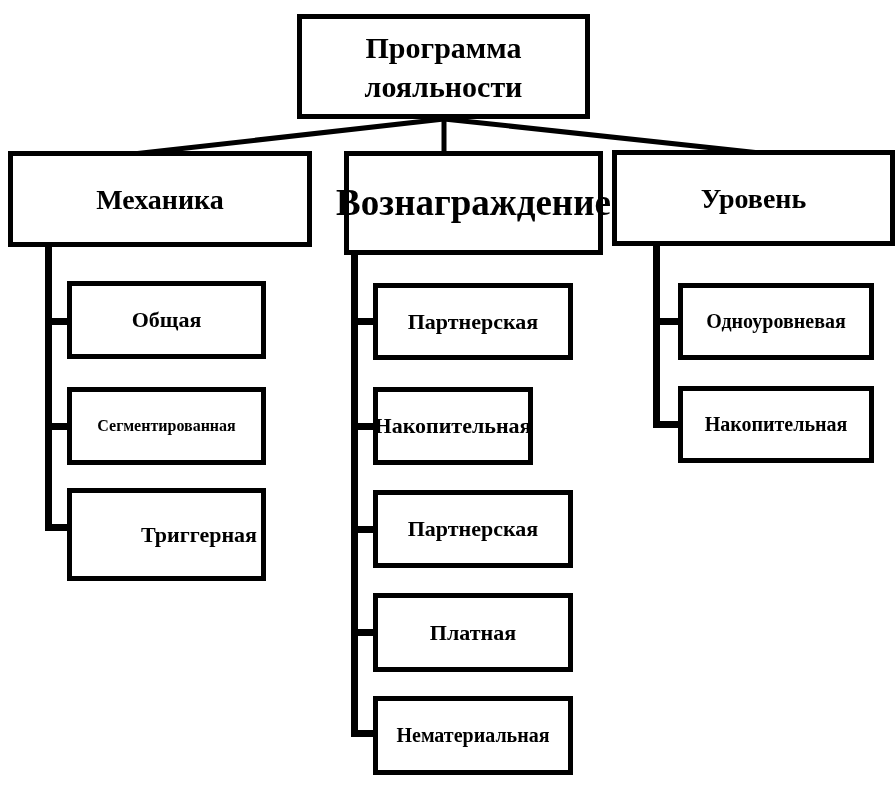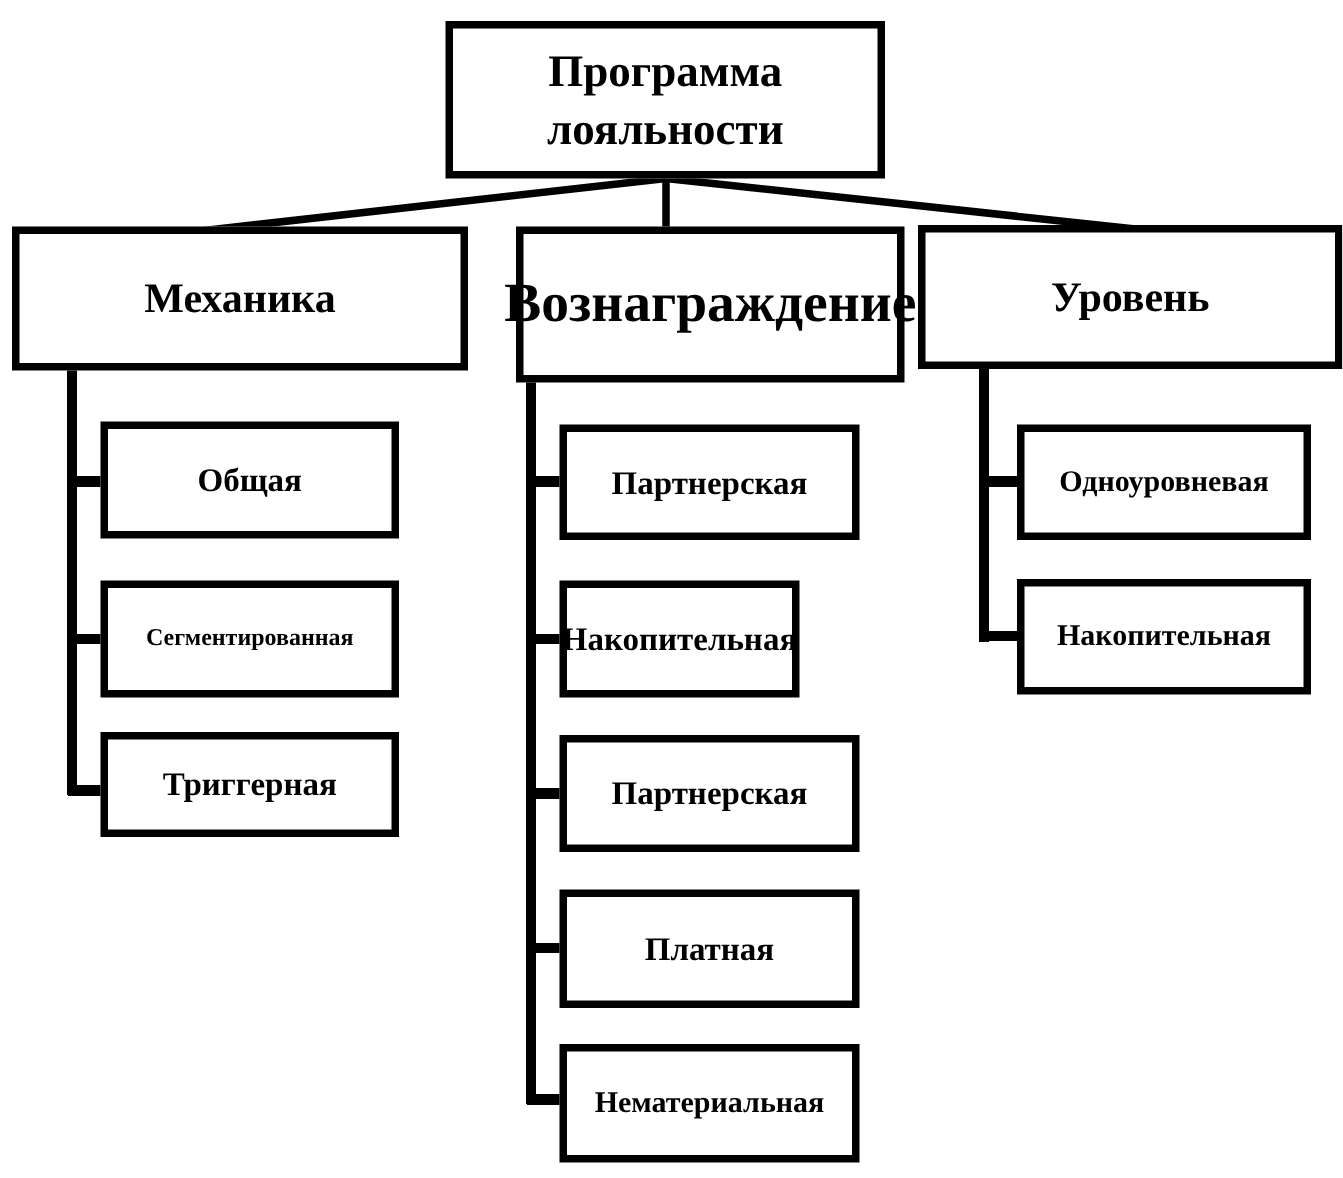--- a/index.html
+++ b/index.html
@@ -35,21 +35,21 @@
   }
   
   .n-root   { left:297px; top:14px;  width:293px; height:105px; font-size:30px; line-height:1.3; }
   
   .n-mech   { left:8px;   top:151px; width:304px; height:96px;  font-size:28px; }
   .n-reward { left:312px; top:151px; width:259px; height:104px;  font-size:37px;margin-left:32px; }
   .n-level  { left:612px; top:150px; width:283px; height:96px;  font-size:28px; }
   
   .n-general   { left:67px; top:281px; width:199px; height:78px; font-size:22px; }
   .n-segmented { left:67px; top:387px; width:199px; height:78px; font-size:16px; }
-  .n-trigger   { left:67px; top:488px; width:199px; height:70px; font-size:22px; }
+  .n-trigger   { left:67px; top:488px; width:199px; height:93px; font-size:22px;justify-content:flex-end; }
   
   .n-discount     { left:373px; top:283px; width:200px; height:77px; font-size:22px; }
   .n-accumulative { left:373px; top:387px; width:160px; height:78px; font-size:22px; }
   .n-partner      { left:373px; top:490px; width:200px; height:78px; font-size:22px; }
   .n-paid         { left:373px; top:593px; width:200px; height:79px; font-size:22px;justify-content:center; }
   .n-nonmaterial  { left:373px; top:696px; width:200px; height:79px; font-size:20px; }
   
   .n-single { left:678px; top:283px; width:196px; height:77px; font-size:20px;align-items:center; }
   .n-multi  { left:678px; top:386px; width:196px; height:77px; font-size:20px; }
 </style>

